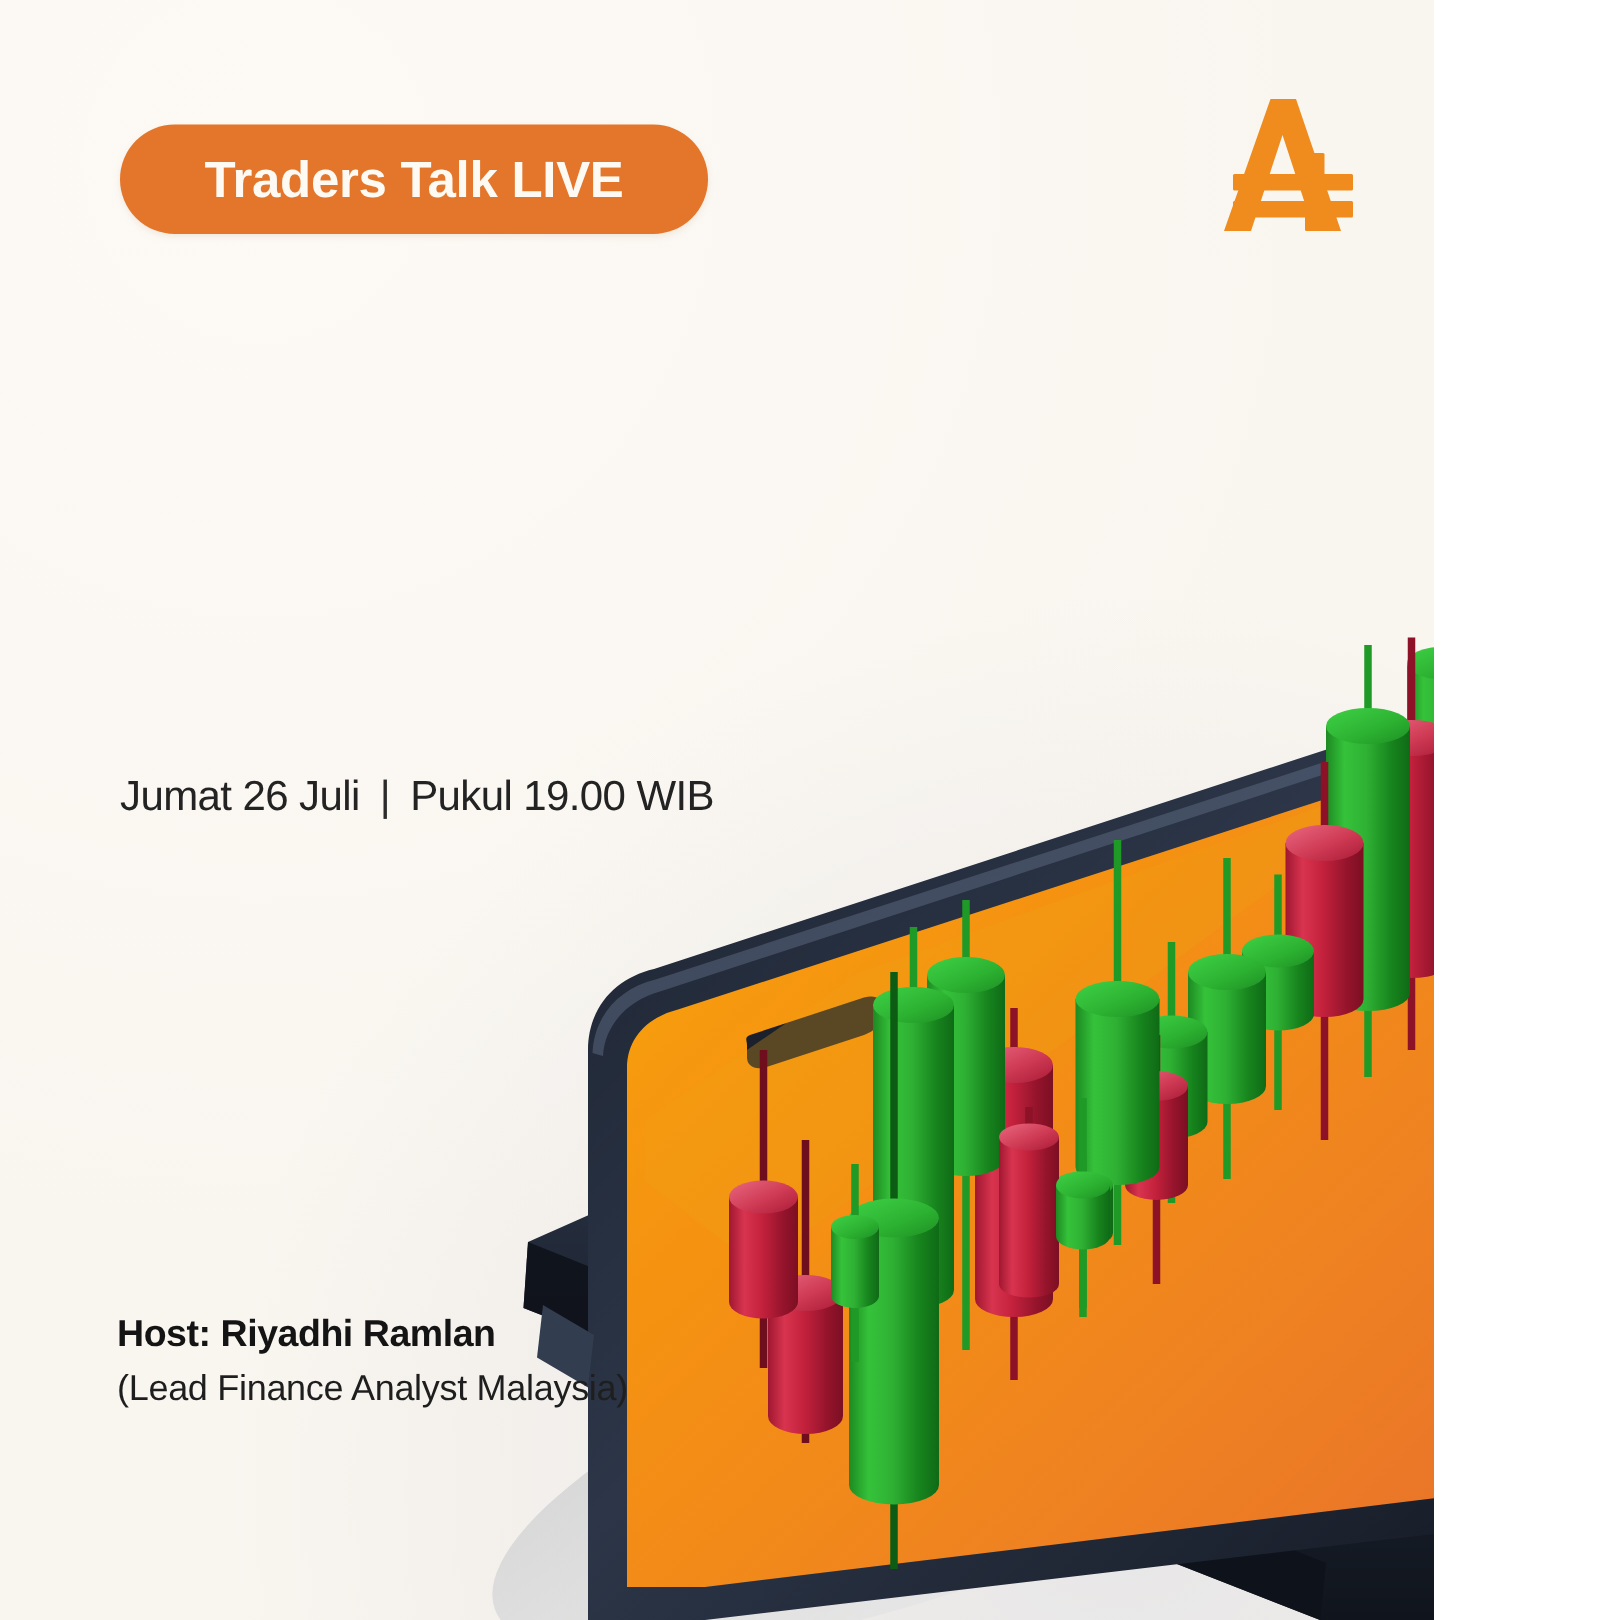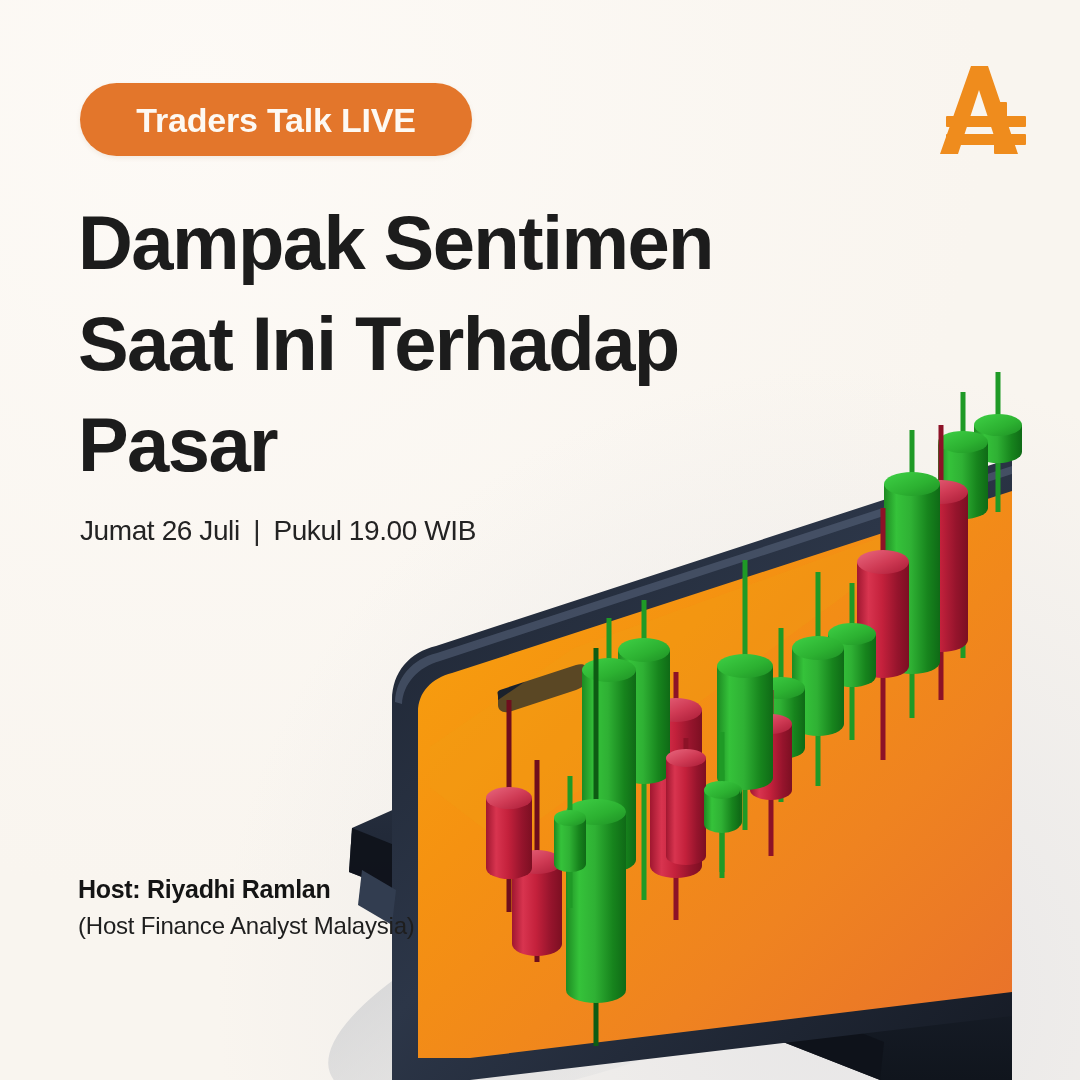--- a/index.html
+++ b/index.html
@@ -2,21 +2,21 @@
 <html><head>
 <meta charset="utf-8">
 <style>
   html, body {
     margin: 0;
     padding: 0;
     background: #ffffff;
   }
   #poster {
     position: relative;
-    width: 1080px;
+    width: 956px;
     height: 1080px;
     overflow: hidden;
     background: #faf6f1;
     font-family: "Liberation Sans", sans-serif;
   }
 
   
   .bg-wash {
     position: absolute;
     inset: 0;
@@ -376,32 +376,27 @@
     <svg viewBox="0 0 108 96" width="108" height="96" xmlns="http://www.w3.org/2000/svg">
       <g fill="#ef8c1d">
         <path d="M10 92 L41 4 L58 4 L88 92 L70 92 L49 28 L28 92 Z"></path>
         <rect x="16" y="54" width="80" height="11" rx="1"></rect>
         <rect x="16" y="72" width="80" height="11" rx="1"></rect>
         <rect x="64" y="40" width="13" height="52" rx="1"></rect>
       </g>
     </svg>
   </div>
 
-  <div class="headline">
-    <span class="ln">Dampak Sentimen</span>
-    <span class="ln">Saat Ini Terhadap</span>
-    <span class="ln">Pasar</span>
-  </div>
 
   <div class="datetime">
     <span>Jumat 26 Juli</span>
     <span class="sep">|</span>
     <span>Pukul 19.00 WIB</span>
   </div>
 
   <div class="credits">
     <div class="credit-block">
       <div class="credit-name">Host: Riyadhi Ramlan</div>
-      <div class="credit-role">(Host Finance Analyst Malaysia)</div>
+      <div class="credit-role">(Lead Finance Analyst Malaysia)</div>
     </div>
   </div>
 
 </div>
 
 </body></html>

